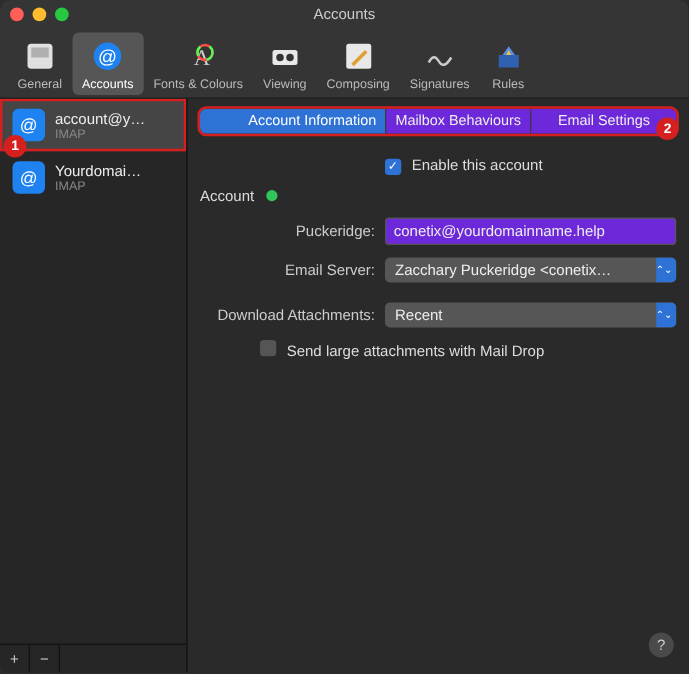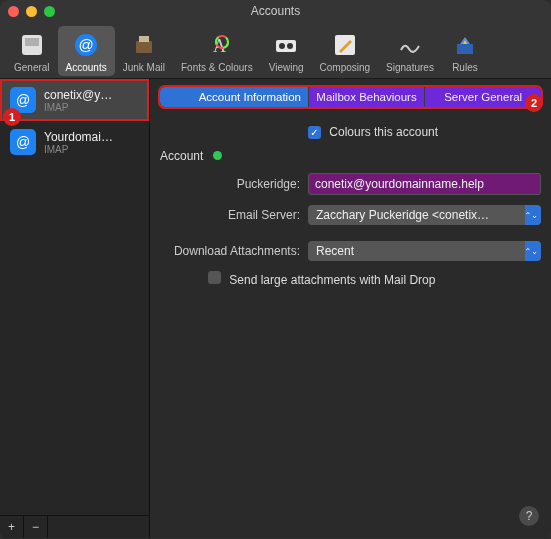--- a/index.html
+++ b/index.html
@@ -87,21 +87,21 @@
   .row .label { width: 140px; text-align: right; color: #ccc; font-size: 12px; }
   .row .field { flex: 1; }
   .checkbox {
     width: 13px; height: 13px; background: #2f72d6; border-radius: 3px;
     display: inline-flex; align-items: center; justify-content: center;
     margin-right: 5px; color: #fff; font-size: 10px;
   }
   .checkbox.empty { background: #555; }
   .status-dot { width: 9px; height: 9px; border-radius: 50%; background: #30c65a; display: inline-block; margin-left: 6px; }
   input.textfield {
-    width: 100%; background: #701a75; border: 1px solid #555;
+    width: 100%; background: #6d28d9; border: 1px solid #555;
     color: #eee; padding: 3px 6px; font-size: 12px; border-radius: 3px;
     outline: none;
   }
   .dropdown {
     width: 100%; background: #565656; border-radius: 4px;
     padding: 3px 24px 3px 8px; font-size: 12px; color: #eee;
     position: relative; white-space: nowrap; overflow: hidden; text-overflow: ellipsis;
   }
   .dropdown.blue-end::after {
     content: ""; position: absolute; right: 0; top: 0; bottom: 0; width: 16px;
@@ -146,29 +146,20 @@
     <span>General</span>
   </div>
   <div class="tab selected">
     <div class="tab-icon">
       <svg width="26" height="26" viewBox="0 0 26 26">
           <circle cx="13" cy="13" r="11" fill="#1e82f0"></circle>
           <text x="13" y="18" text-anchor="middle" fill="#fff" font-size="15">@</text>
         </svg>
     </div>
     <span>Accounts</span>
-  </div>
-  <div class="tab">
-    <div class="tab-icon">
-      <svg width="26" height="26" viewBox="0 0 26 26">
-          <rect x="5" y="9" width="16" height="12" rx="1" fill="#7a5c3c"></rect>
-          <rect x="8" y="4" width="10" height="6" fill="#c7b899"></rect>
-        </svg>
-    </div>
-    <span>Junk Mail</span>
   </div>
   <div class="tab">
     <div class="tab-icon">
       <svg width="26" height="26" viewBox="0 0 26 26">
           <text x="9" y="20" font-size="18" fill="#ccc" font-family="serif">A</text>
           <circle cx="18" cy="10" r="6" fill="none" stroke="#ff4d4d" stroke-width="2"></circle>
           <circle cx="18" cy="10" r="6" fill="none" stroke="#4dff4d" stroke-width="2" stroke-dasharray="8 8"></circle>
         </svg>
     </div>
     <span>Fonts &amp; Colours</span>
@@ -211,21 +202,21 @@
     <span>Rules</span>
   </div>
 </div>
 
 <div class="main">
   <div class="sidebar">
     <div class="account-list">
       <div class="account-item selected hl1" style="position:relative">
         <div class="account-icon">@</div>
         <div class="account-text">
-          <div class="account-name">conetix@y…</div>
+          <div class="account-name">account@y…</div>
           <div class="account-proto">IMAP</div>
         </div>
       </div>
       <div class="account-item">
         <div class="account-icon">@</div>
         <div class="account-text">
           <div class="account-name">Yourdomai…</div>
           <div class="account-proto">IMAP</div>
         </div>
       </div>
@@ -233,29 +224,29 @@
     <div class="sidebar-footer">
       <div class="sq-btn">+</div>
       <div class="sq-btn">−</div>
     </div>
   </div>
 
   <div class="content">
     <div class="tabs-row">
       <div class="ctab selected">Account Information</div>
       <div class="ctab">Mailbox Behaviours</div>
-      <div class="ctab">Server General</div>
+      <div class="ctab">Email Settings</div>
     </div>
 
     <div class="form">
       <div class="row">
         <div class="label"></div>
         <div class="field">
           <span class="checkbox">✓</span>
-          <span>Colours this account</span>
+          <span>Enable this account</span>
         </div>
       </div>
       <div class="row">
         <div class="field">
           <span>Account</span>
           <span class="status-dot"></span>
         </div>
       </div>
       <div class="row">
         <div class="label">Puckeridge:</div>

